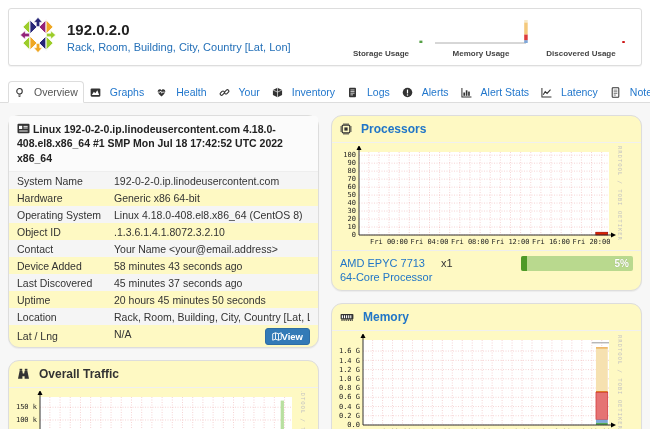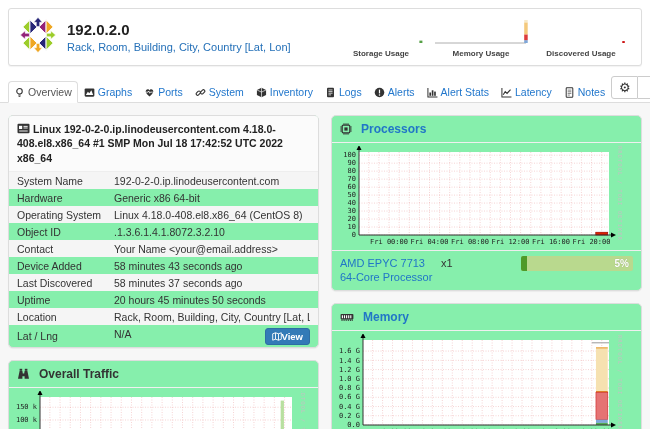--- a/index.html
+++ b/index.html
@@ -6,31 +6,31 @@
   body{width:650px;height:429px;overflow:hidden;background:#fff;font-family:"Liberation Sans",sans-serif;color:#333;-webkit-font-smoothing:antialiased}
   .page-header{margin:8px 8px 6px;border:1px solid #ddd;border-radius:3px;background:#fff;box-shadow:0 1px 1px rgba(0,0,0,.05);display:flex;align-items:center;padding:5px 10px;height:46px;box-sizing:content-box}
   .logo{flex:none;margin-right:10px}
   .dev-title{font-size:15px;font-weight:bold;color:#222;line-height:18px}
   .dev-loc{font-size:11px;color:#2470b8;text-decoration:none;display:block;margin-top:2px}
   .minis{margin-left:auto;display:flex;}
   .mini{width:100px;display:flex;flex-direction:column;align-items:center}
   .mini svg{width:96px;height:32px;display:block}
   .mini-label{font-size:8px;font-weight:bold;color:#444;line-height:9px;margin-top:1px}
   .tabbar{display:flex;align-items:flex-end;padding:0 8px;border-bottom:1px solid #ddd;background:#fff;height:30px}
-  .tab{display:flex;align-items:center;gap:3px;padding:4px 5px;font-size:10.5px;color:#2277cc;text-decoration:none;border:1px solid transparent;border-radius:4px 4px 0 0;margin-bottom:-1px;white-space:nowrap;cursor:pointer}
+  .tab{display:flex;align-items:center;gap:9px;padding:4px 5px;font-size:10.5px;color:#2277cc;text-decoration:none;border:1px solid transparent;border-radius:4px 4px 0 0;margin-bottom:-1px;white-space:nowrap;cursor:pointer}
   .tab.active{background:#fff;border-color:#ddd #ddd #fff;color:#555}
   .ticon{width:11px;height:11px;flex:none}
   .tab-actions{margin-left:auto;display:flex;margin-bottom:3px}
   .tbtn{width:27px;height:23px;border:1px solid #ccc;background:#fff;display:flex;align-items:center;justify-content:center;font-size:13px;color:#333;cursor:pointer;box-sizing:border-box}
   .tbtn.first{border-radius:3px 0 0 3px}
   .tbtn.last{border-radius:0 3px 3px 0;border-left:none}
   .kebab{font-weight:bold;letter-spacing:0}
   .content{background:#f7f7f7;padding:12px 8px 0;display:grid;grid-template-columns:1fr 1fr;gap:12px;align-items:start;box-sizing:border-box;height:337px}
   .col{display:flex;flex-direction:column;gap:12px;min-width:0}
-  .card{background:#86efac;border:1px solid #ddd;border-radius:5px;box-shadow:0 1px 1px rgba(0,0,0,.05)}
+  .card{background:#fef9c3;border:1px solid #ddd;border-radius:11px;box-shadow:0 1px 1px rgba(0,0,0,.05)}
   .os-header{padding:6px 8px;font-size:10.5px;font-weight:bold;color:#222;line-height:1.38;border-bottom:1px solid #eee;background:#fbfbfb;border-radius:3px 3px 0 0}
   .os-header svg{vertical-align:-1px;margin-right:3px}
   .trow{display:flex;font-size:10.5px;color:#333;padding:2.5px 8px;line-height:12px;align-items:center}
   .trow:nth-child(odd){background:#f5f5f5}
   .trow-label{width:97px;flex:none}
   .trow-value{flex:1;white-space:nowrap;overflow:hidden}
   .latlng{display:flex;align-items:flex-start;flex:1}
   .view-btn{margin-left:auto;background:#337ab7;border:1px solid #2e6da4;color:#fff;font-size:9.5px;font-weight:bold;padding:2px 6px;border-radius:3px;display:flex;align-items:center;gap:0;cursor:pointer}
   .panel-header{display:flex;align-items:center;gap:9px;padding:6px 8px;font-size:12px;font-weight:bold;border-bottom:1px solid #f0f0f0}
   .panel-header.blue{color:#2176c7}
@@ -112,28 +112,28 @@
         <rect x="0.7" y="1.5" width="10.6" height="9" rx="1.2" fill="#333"></rect>
         <path d="M2 8.6 L4.2 5.2 L5.8 6.8 L8 3.6 L10 8.6 Z" fill="#fff"></path>
       </svg>
     <span>Graphs</span>
     </a>
   <a class="tab">
     <svg class="ticon" viewBox="0 0 12 12">
         <path d="M6 10.4 C2.2 7.6 1 5.2 2.4 3.4 C3.8 1.8 5.4 2.6 6 3.8 C6.6 2.6 8.2 1.8 9.6 3.4 C11 5.2 9.8 7.6 6 10.4 Z" fill="#333"></path>
         <path d="M2.2 5.6 h2.2 l0.8 -1.2 l1 2.4 l0.8 -1.2 h2.6" stroke="#fff" stroke-width="0.9" fill="none"></path>
       </svg>
-    <span>Ports</span>
+    <span>Health</span>
     </a>
   <a class="tab">
     <svg class="ticon" viewBox="0 0 12 12" fill="none" stroke="#333" stroke-width="1.2">
         <rect x="1" y="5.2" width="5.2" height="3" rx="1.5" transform="rotate(-45 3.6 6.7)"></rect>
         <rect x="5.8" y="3.8" width="5.2" height="3" rx="1.5" transform="rotate(-45 8.4 5.3)"></rect>
       </svg>
-    <span>System</span>
+    <span>Your</span>
     </a>
   <a class="tab">
     <svg class="ticon" viewBox="0 0 12 12">
         <path d="M6 0.8 L11 3.2 V8.8 L6 11.2 L1 8.8 V3.2 Z" fill="#333"></path>
         <path d="M6 0.8 V5.6 M1 3.2 L6 5.6 L11 3.2 M6 11.2 V5.6" stroke="#fff" stroke-width="0.7" fill="none"></path>
       </svg>
     <span>Inventory</span>
     </a>
   <a class="tab">
     <svg class="ticon" viewBox="0 0 12 12">
@@ -212,21 +212,21 @@
         <div class="trow">
             <span class="trow-label">Contact</span>
             <span class="trow-value">Your Name &lt;your@email.address&gt;</span>
           </div>
         <div class="trow">
             <span class="trow-label">Device Added</span>
             <span class="trow-value">58 minutes 43 seconds ago</span>
           </div>
         <div class="trow">
             <span class="trow-label">Last Discovered</span>
-            <span class="trow-value">58 minutes 37 seconds ago</span>
+            <span class="trow-value">45 minutes 37 seconds ago</span>
           </div>
         <div class="trow">
             <span class="trow-label">Uptime</span>
             <span class="trow-value">20 hours 45 minutes 50 seconds</span>
           </div>
         <div class="trow">
             <span class="trow-label">Location</span>
             <span class="trow-value">Rack, Room, Building, City, Country [Lat, Lon]</span>
           </div>
         <div class="trow">

